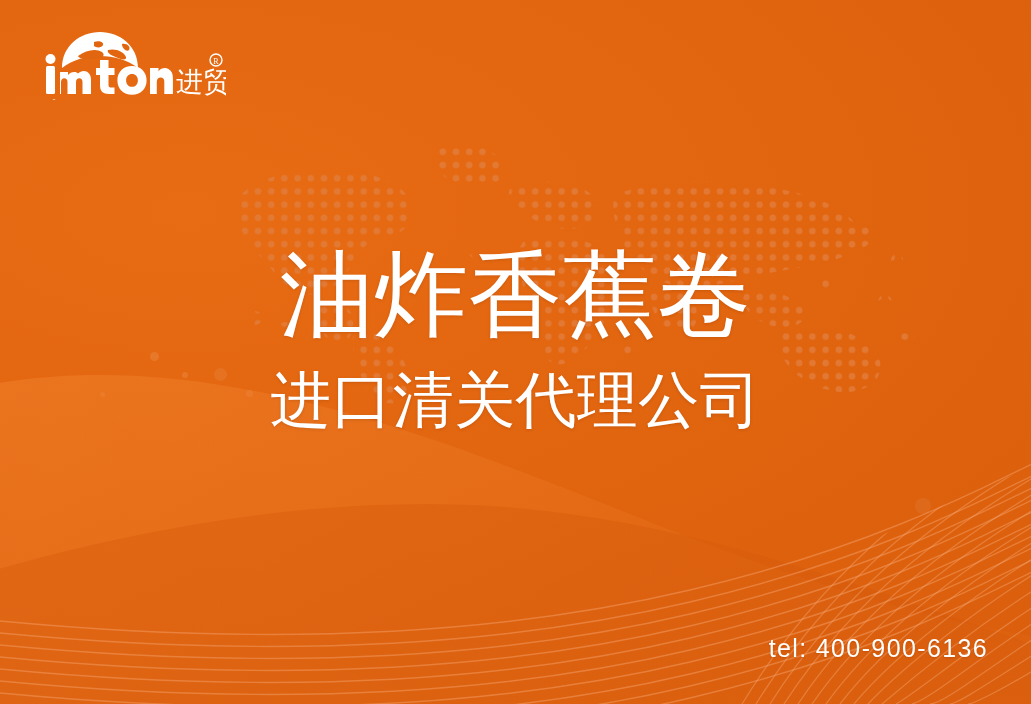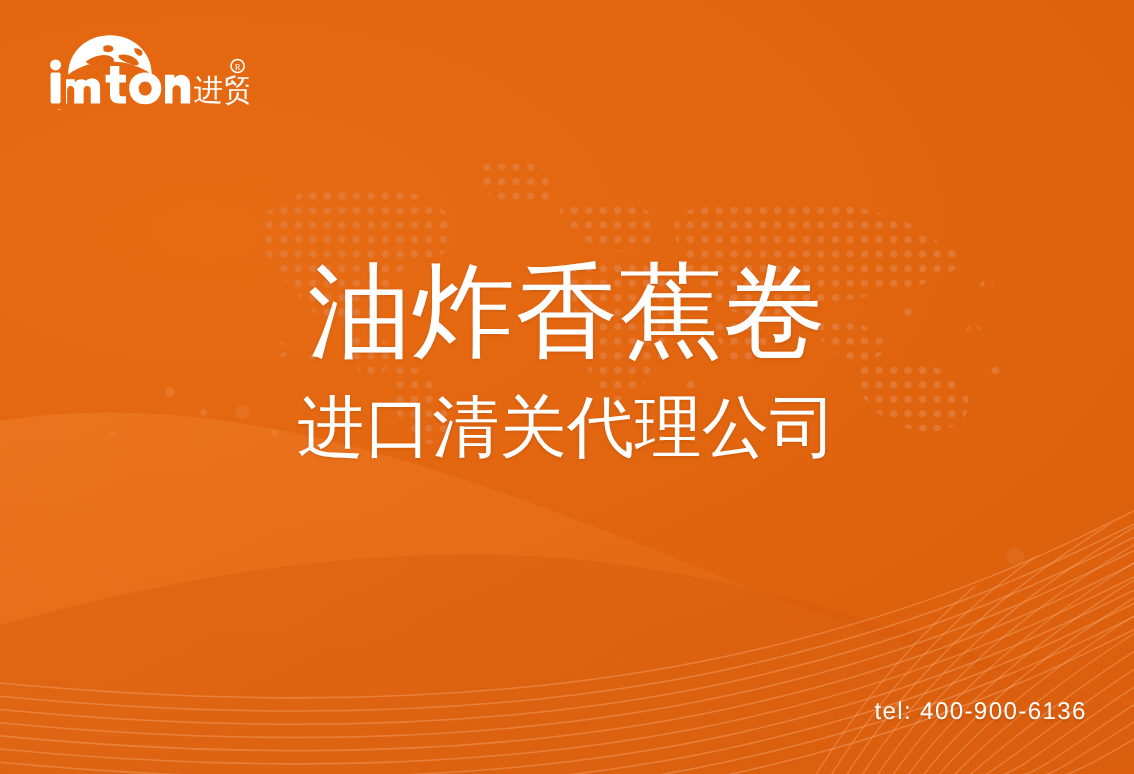--- a/index.html
+++ b/index.html
@@ -79,21 +79,21 @@
     left: 36px;
     top: 28px;
     width: 190px;
     height: 72px;
   }
 
   
   .headline {
     position: absolute;
     left: 0;
-    top: 228px;
+    top: 240px;
     width: 1031px;
     text-align: center;
     color: #ffffff;
     line-height: 1.18;
     letter-spacing: 0.02em;
     font-weight: 400;
     text-shadow: 0 1px 3px rgba(120,45,0,0.22);
   }
   .headline .line1 {
     display: block;
@@ -104,21 +104,21 @@
     font-size: 61px;
     margin-top: 14px;
   }
 
   
   .tel {
     position: absolute;
     right: 43px;
     top: 634px;
     color: #ffffff;
-    font-size: 22px;
+    font-size: 25px;
     letter-spacing: 0.055em;
     white-space: nowrap;
     text-shadow: 0 1px 2px rgba(120,45,0,0.25);
   }
 </style>
 </head>
 <body>
 
 <div id="banner">
 

